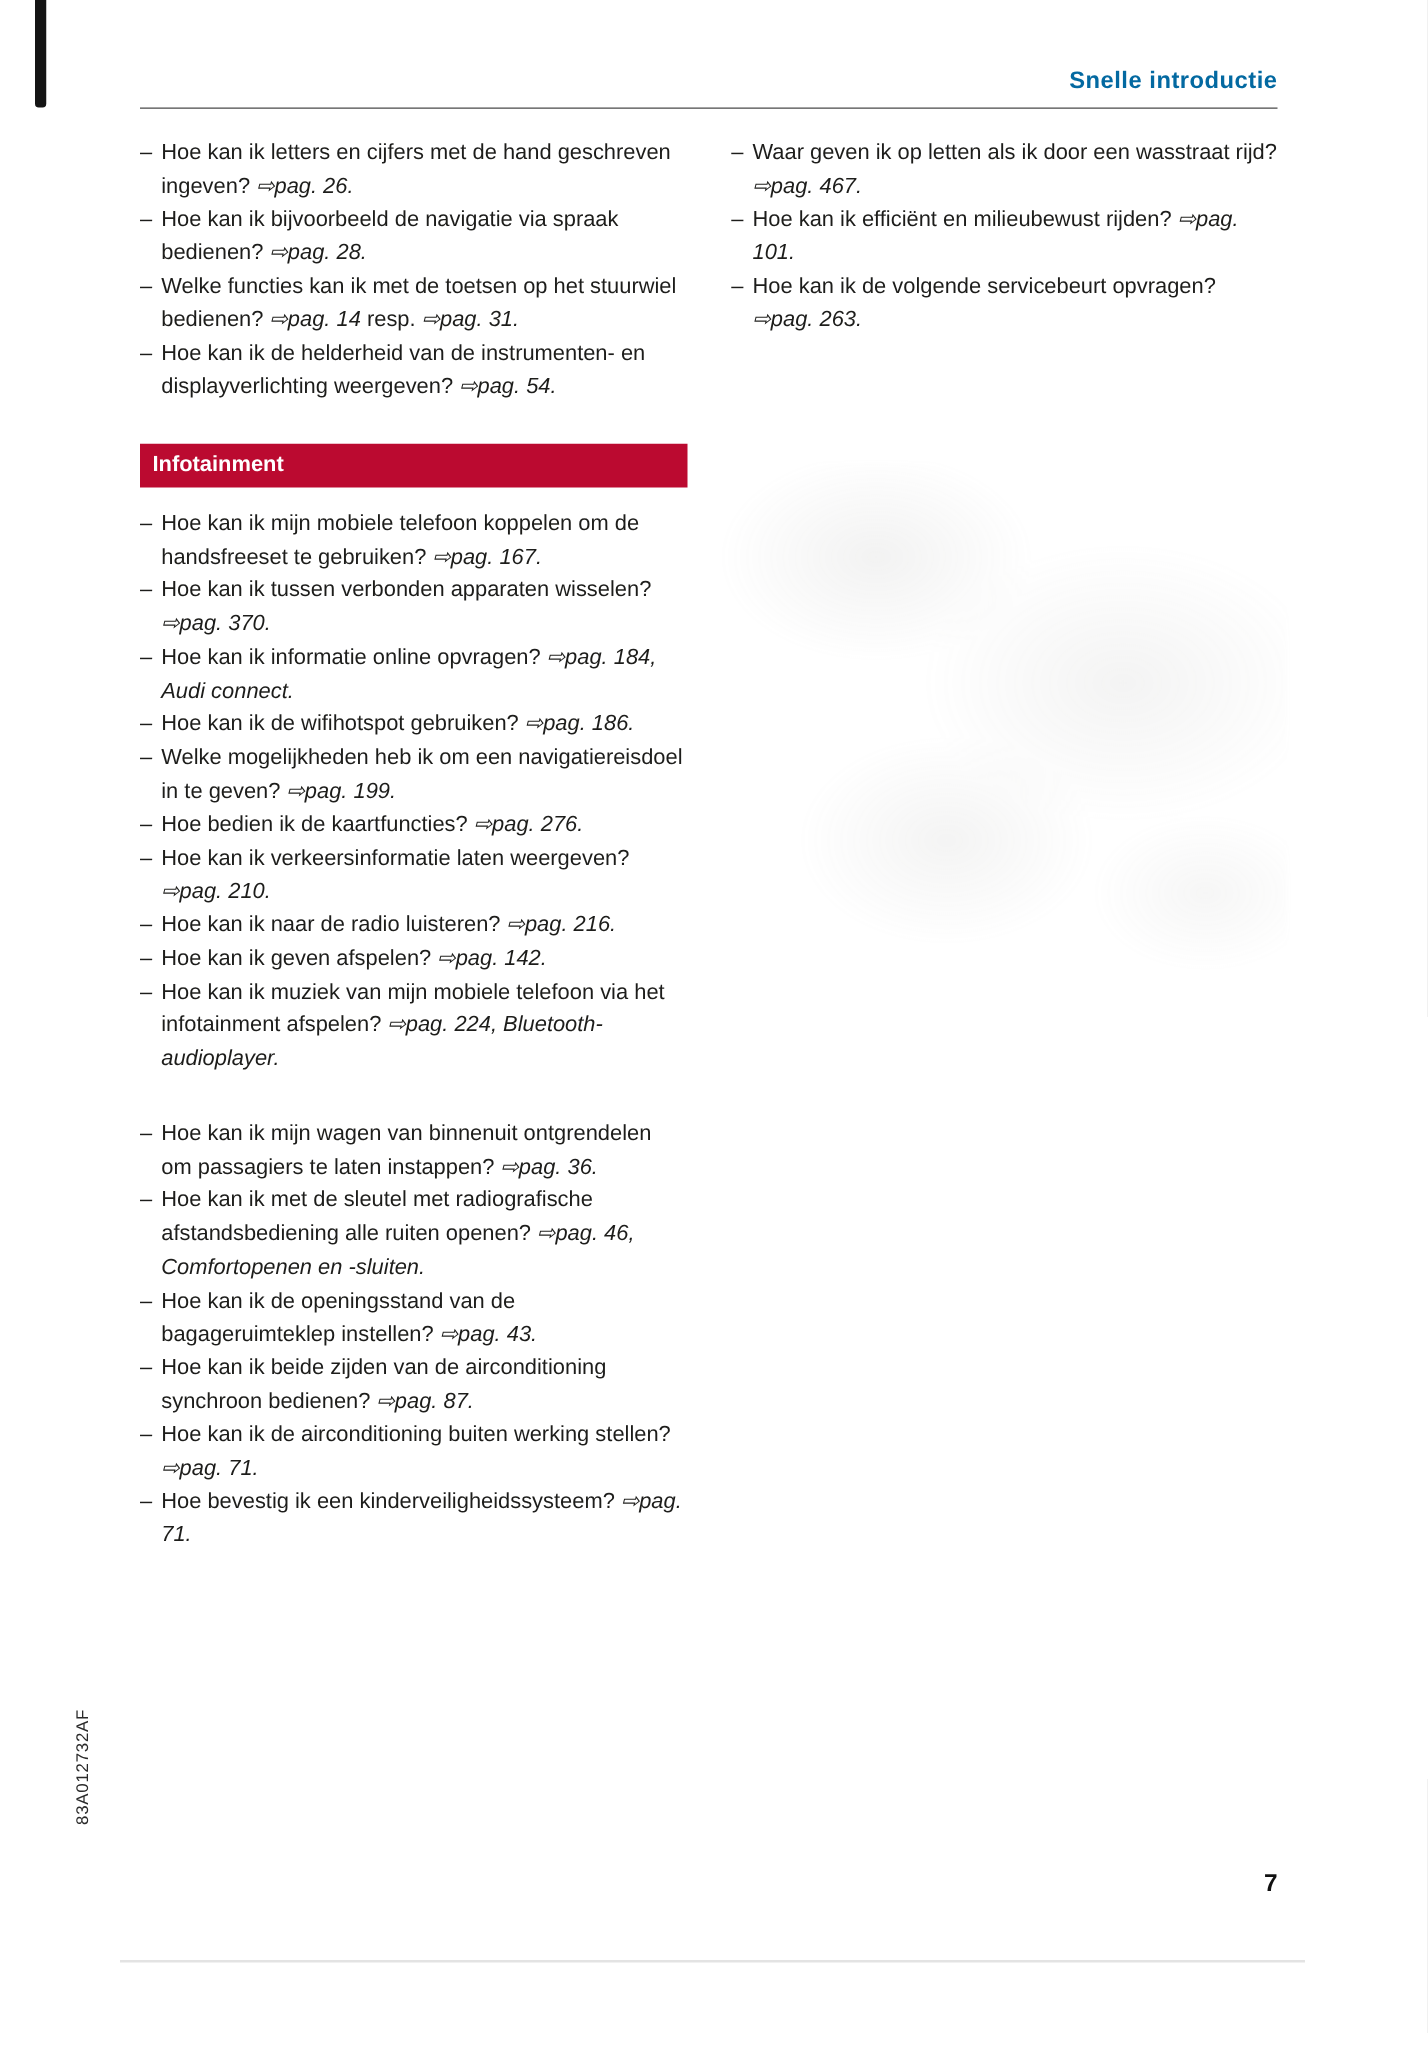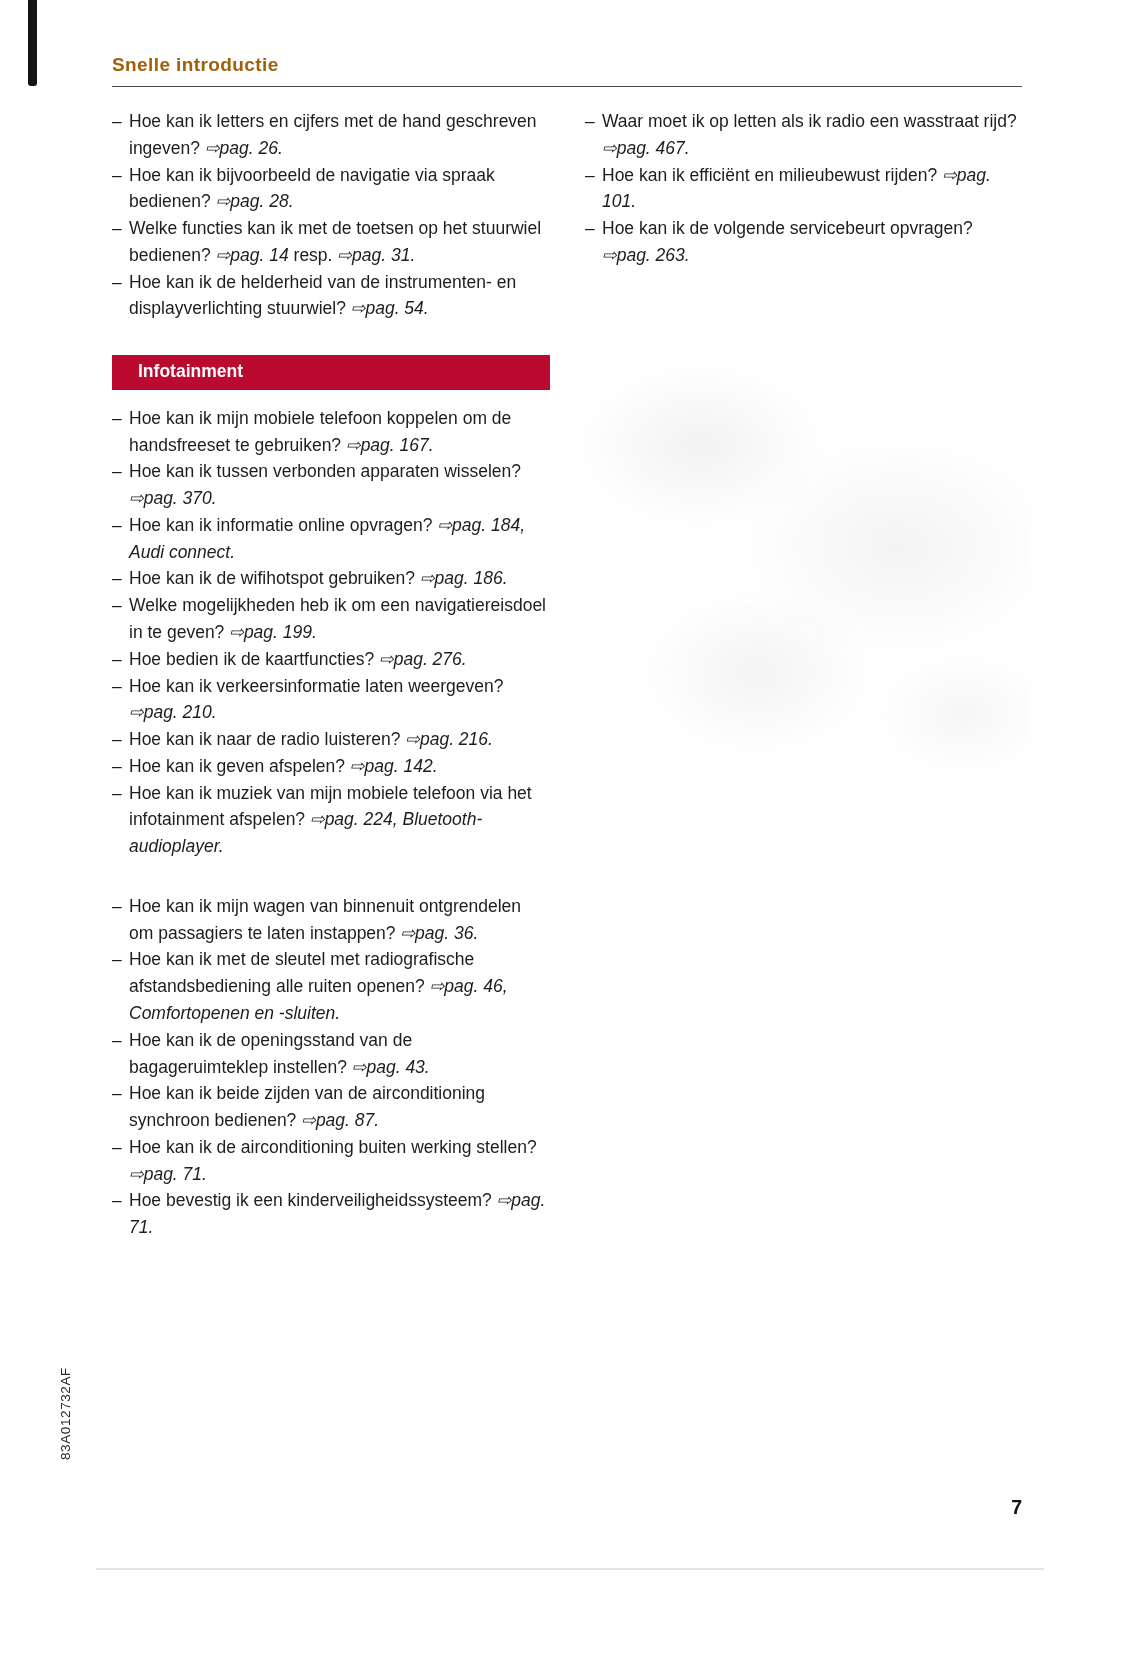--- a/index.html
+++ b/index.html
@@ -41,25 +41,25 @@
       radial-gradient(ellipse 130px 90px at 86% 82%, rgba(130,130,128,0.07), transparent 70%);
     filter: blur(2px);
     pointer-events: none;
   }
 
   
   .header-title {
     position: absolute;
     top: 54px; left: 112px;
     width: 910px;
-    text-align: left;
+    text-align: right;
     font-size: 19px;
     font-weight: bold;
     letter-spacing: 0.4px;
-    color: #a16207;
+    color: #0369a1;
   }
   .header-rule {
     position: absolute;
     top: 86px; left: 112px;
     width: 910px;
     border-top: 1.7px solid #4a4a4a;
   }
 
   
   .col {
@@ -76,21 +76,21 @@
   .q-dash { flex: 0 0 17px; width: 17px; }
   .q-text { flex: 1; }
   .page-ref { font-style: italic; }
 
   .section { margin-top: 33px; }
   .section-bar {
     background: var(--accent, #bb0a30);
     color: #ffffff;
     font-weight: bold;
     font-size: 17.5px;
-    padding: 3px 10px 5px 26px;
+    padding: 3px 10px 5px 10px;
     margin-bottom: 15px;
   }
 
   
   .sidebar-code {
     position: absolute;
     left: 58px;
     top: 1330px;
     height: 130px;
     writing-mode: vertical-rl;
@@ -130,21 +130,21 @@
         <div class="q-item">
           <span class="q-dash">–</span>
           <span class="q-text"><span>Hoe kan ik bijvoorbeeld de navigatie via spraak bedienen? </span><span class="page-ref">⇨pag. 28.</span></span>
         </div>
         <div class="q-item">
           <span class="q-dash">–</span>
           <span class="q-text"><span>Welke functies kan ik met de toetsen op het stuurwiel bedienen? </span><span class="page-ref">⇨pag. 14</span><span> resp. </span><span class="page-ref">⇨pag. 31.</span></span>
         </div>
         <div class="q-item">
           <span class="q-dash">–</span>
-          <span class="q-text"><span>Hoe kan ik de helderheid van de instrumenten- en displayverlichting stuurwiel? </span><span class="page-ref">⇨pag. 54.</span></span>
+          <span class="q-text"><span>Hoe kan ik de helderheid van de instrumenten- en displayverlichting weergeven? </span><span class="page-ref">⇨pag. 54.</span></span>
         </div>
       </div>
 
     <div class="section">
       <div class="section-bar">
         <span>Infotainment</span>
       </div>
       <div class="qlist">
           <div class="q-item">
             <span class="q-dash">–</span>
@@ -216,21 +216,21 @@
             <span class="q-text"><span>Hoe bevestig ik een kinderveiligheidssysteem? </span><span class="page-ref">⇨pag. 71.</span></span>
           </div>
         </div>
     </div>
   </div>
 
   <div class="col right-col">
     <div class="qlist">
         <div class="q-item">
           <span class="q-dash">–</span>
-          <span class="q-text"><span>Waar moet ik op letten als ik radio een wasstraat rijd? </span><span class="page-ref">⇨pag. 467.</span></span>
+          <span class="q-text"><span>Waar geven ik op letten als ik door een wasstraat rijd? </span><span class="page-ref">⇨pag. 467.</span></span>
         </div>
         <div class="q-item">
           <span class="q-dash">–</span>
           <span class="q-text"><span>Hoe kan ik efficiënt en milieubewust rijden? </span><span class="page-ref">⇨pag. 101.</span></span>
         </div>
         <div class="q-item">
           <span class="q-dash">–</span>
           <span class="q-text"><span>Hoe kan ik de volgende servicebeurt opvragen? </span><span class="page-ref">⇨pag. 263.</span></span>
         </div>
       </div>

